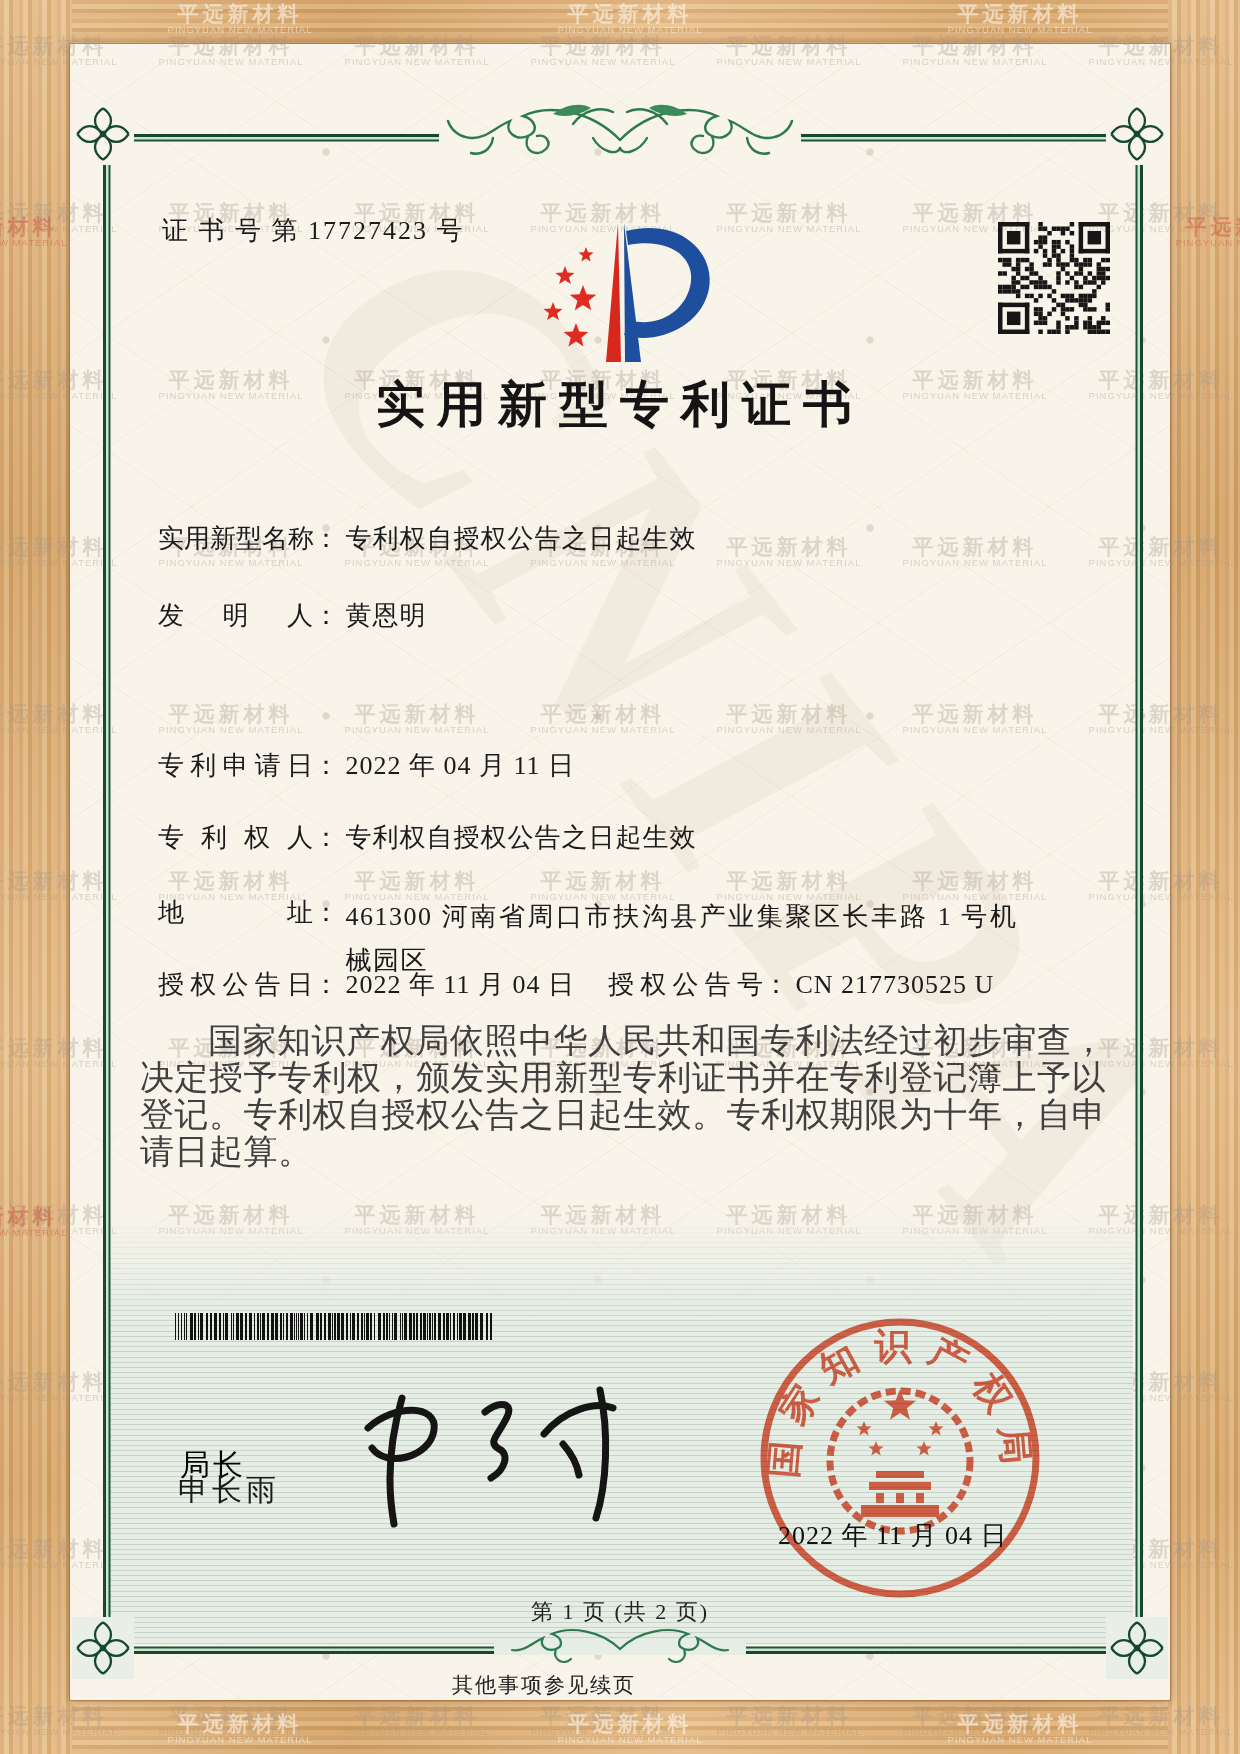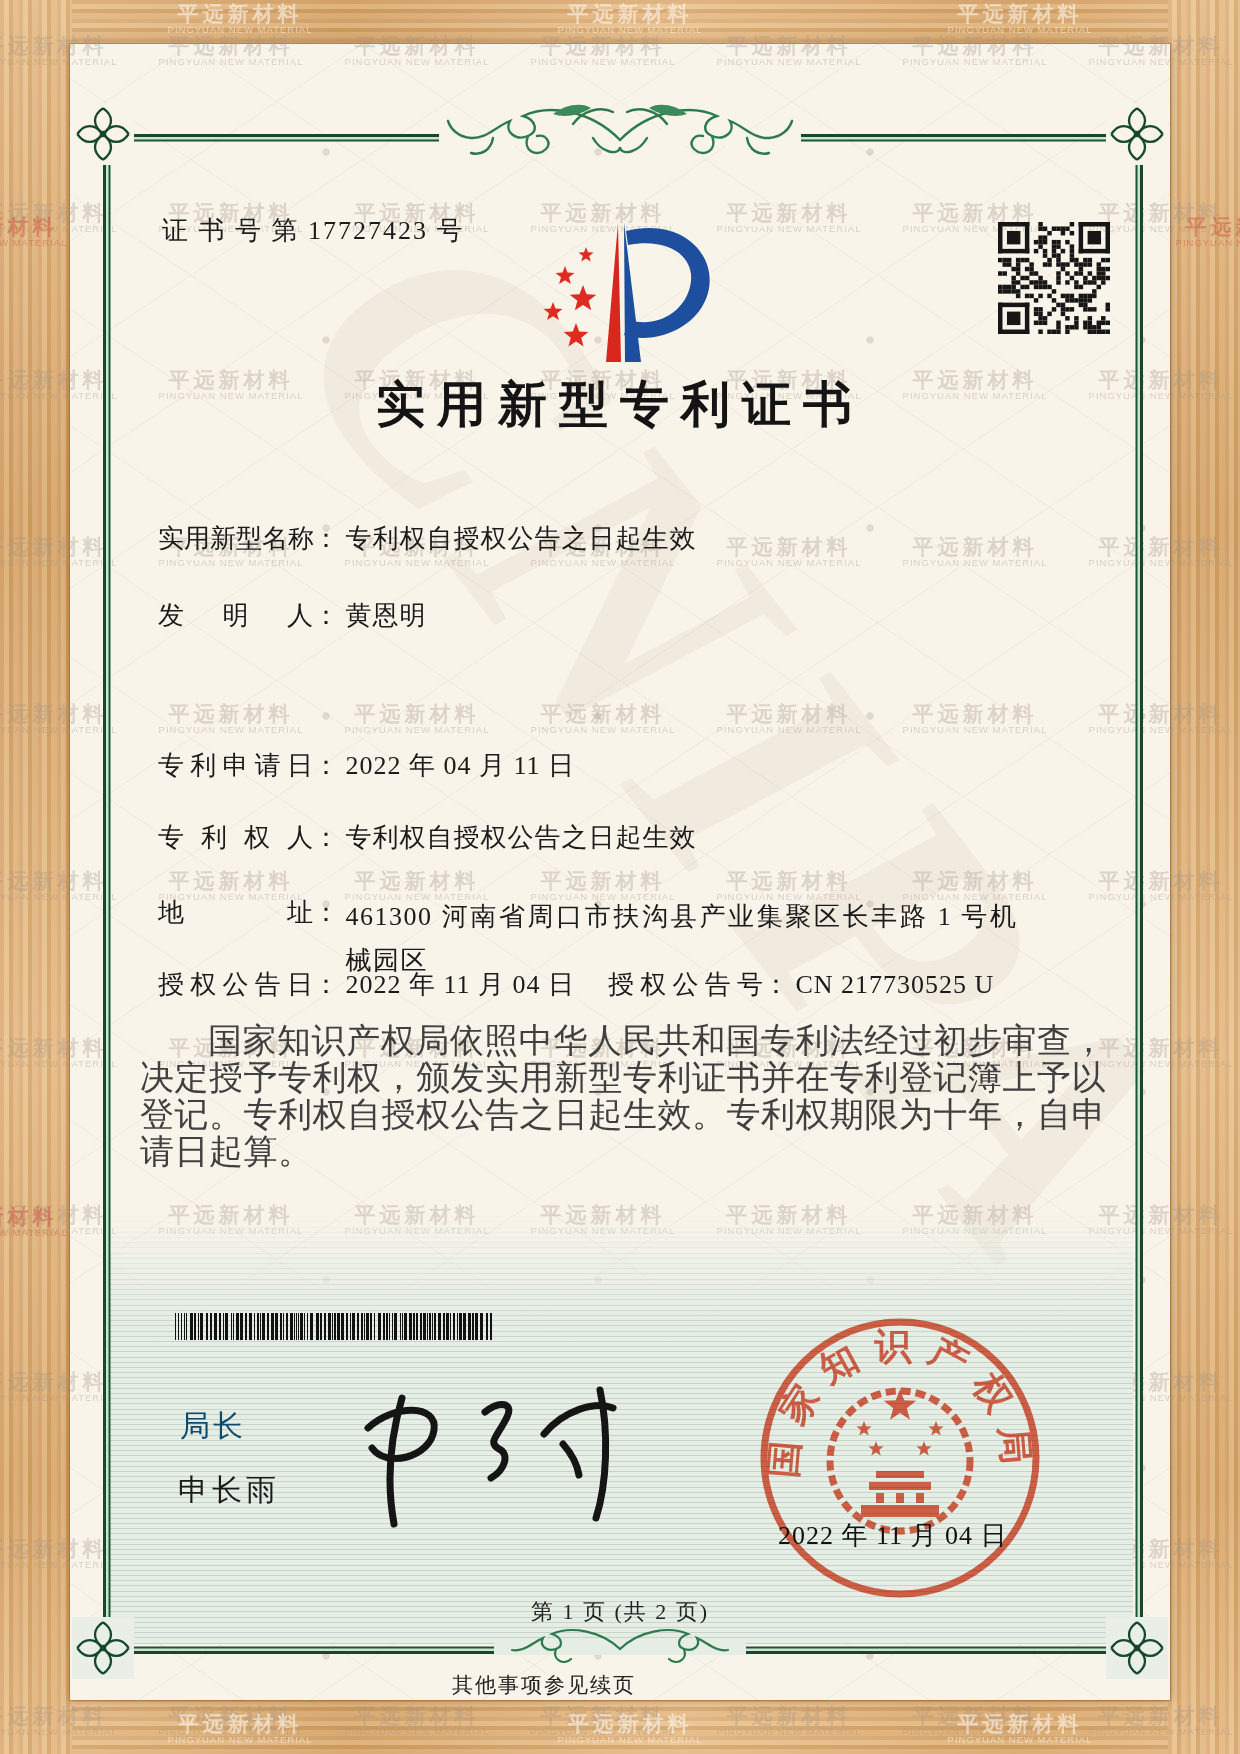--- a/index.html
+++ b/index.html
@@ -54,21 +54,21 @@
   .frow{font-size:26px;color:#1b1b1b;white-space:nowrap;}
   .flabel{display:inline-block;width:155px;text-align:justify;text-align-last:justify;vertical-align:top;}
   .fval{letter-spacing:1px;}
   #row-addr .fval{display:inline-block;width:672px;white-space:normal;text-align:justify;
       line-height:44px;vertical-align:top;letter-spacing:1.5px;}
   
   #body-text{left:140px;top:1022px;width:966px;font-size:34px;line-height:37px;
       color:#404040;text-align:justify;letter-spacing:.5px;}
   #body-text p{margin:0;text-indent:2em;}
   
-  #bureau-title{left:180px;top:1406px;font-size:30px;color:#0c4a6e;letter-spacing:3px;}
+  #bureau-title{left:180px;top:1445px;font-size:30px;color:#000000;letter-spacing:3px;}
   #bureau-name{left:178px;top:1470px;font-size:30px;color:#1b1b1b;letter-spacing:4px;}
   #seal-date{left:778px;top:1518px;font-size:26px;color:#111;letter-spacing:1px;z-index:9;}
   #page-foot{left:0;top:1597px;width:1240px;text-align:center;font-size:22px;color:#222;letter-spacing:2px;}
   #cont-note{left:0;top:1671px;width:1088px;text-align:center;font-size:21px;color:#222;letter-spacing:2px;}
   svg{display:block;}
 </style>
 </head>
 <body>
 
 <div id="page">

